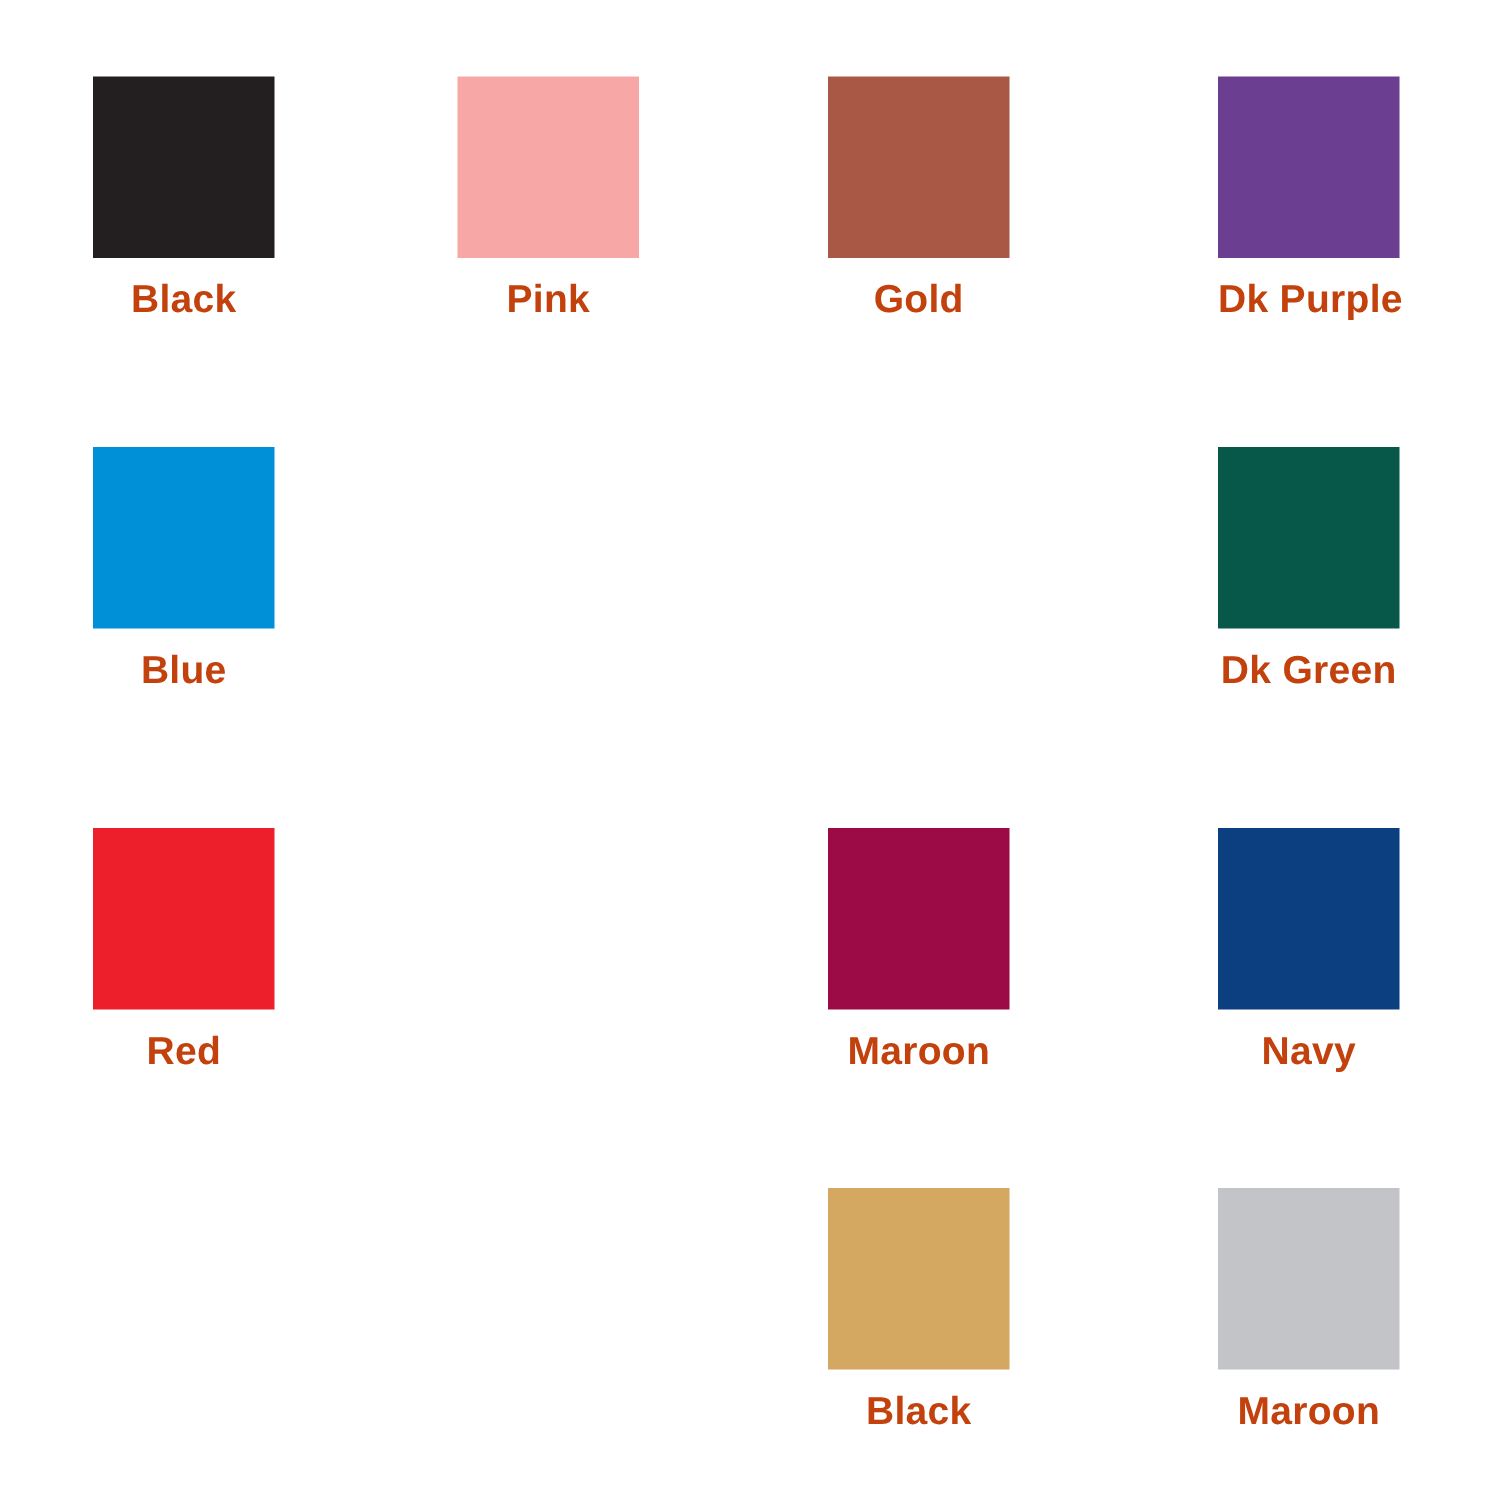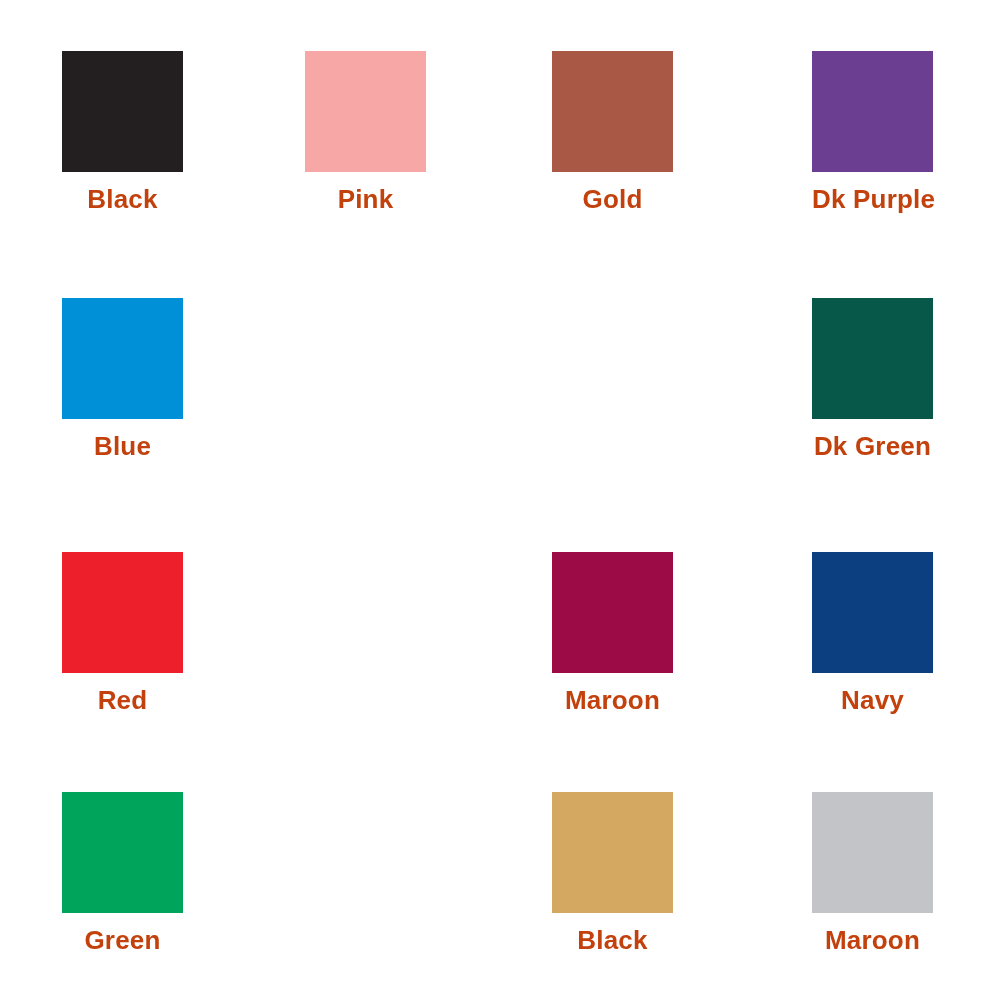--- a/index.html
+++ b/index.html
@@ -96,24 +96,20 @@
   </div>
   <div class="swatch-cell row-2 col-2">
     <span class="swatch-box" style="background-color: rgb(156, 11, 69);"></span>
     <span class="swatch-label">Maroon</span>
   </div>
   <div class="swatch-cell row-2 col-3">
     <span class="swatch-box" style="background-color: rgb(12, 63, 127);"></span>
     <span class="swatch-label">Navy</span>
   </div>
 
-  <div class="swatch-cell row-3 col-0">
-    <span class="swatch-box" style="background-color: rgb(0, 164, 90);"></span>
-    <span class="swatch-label">Green</span>
-  </div>
   <div class="swatch-cell row-3 col-2">
     <span class="swatch-box" style="background-color: rgb(212, 168, 96);"></span>
     <span class="swatch-label">Black</span>
   </div>
   <div class="swatch-cell row-3 col-3">
     <span class="swatch-box" style="background-color: rgb(195, 196, 200);"></span>
     <span class="swatch-label">Maroon</span>
   </div>
 
 </div>

